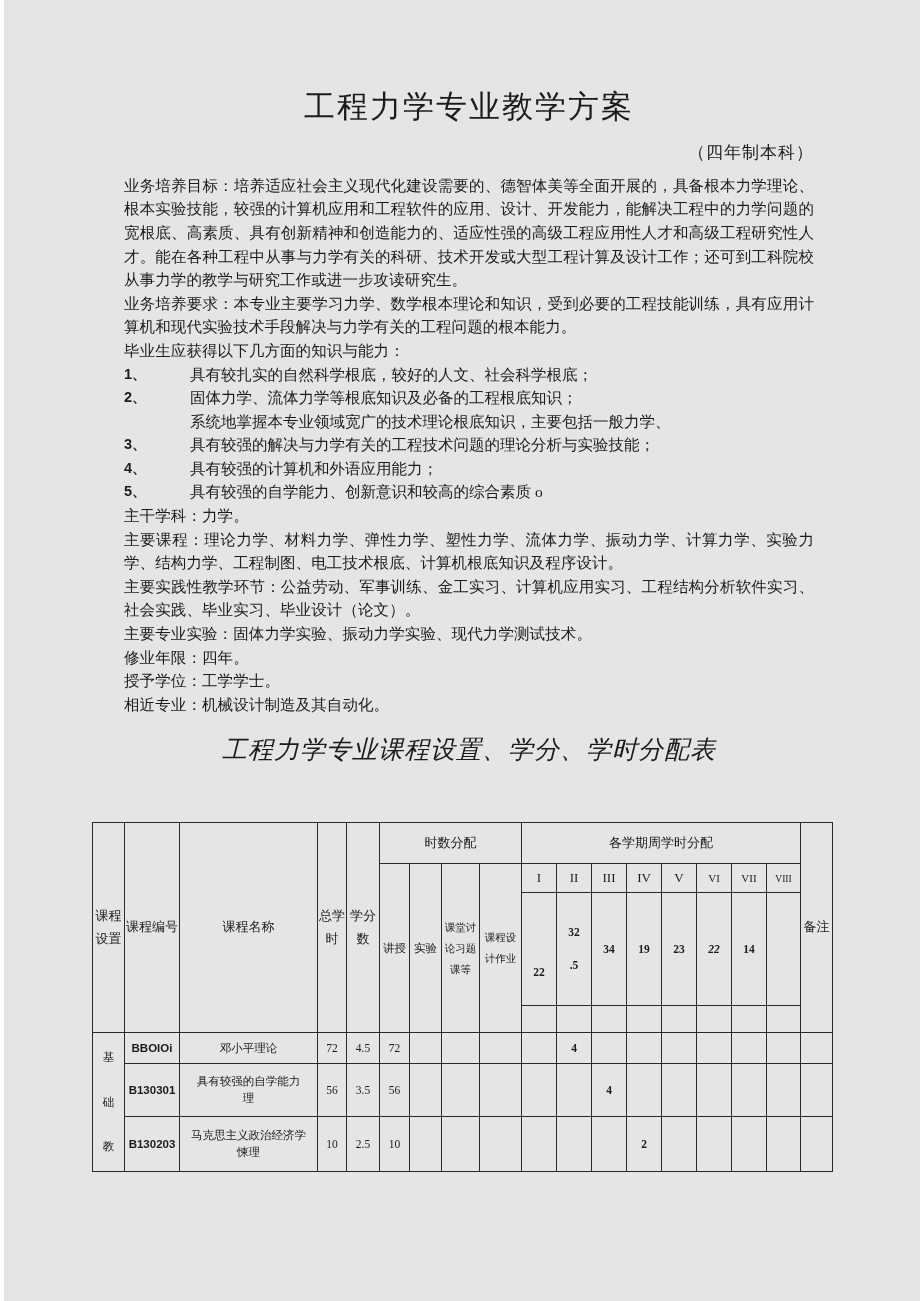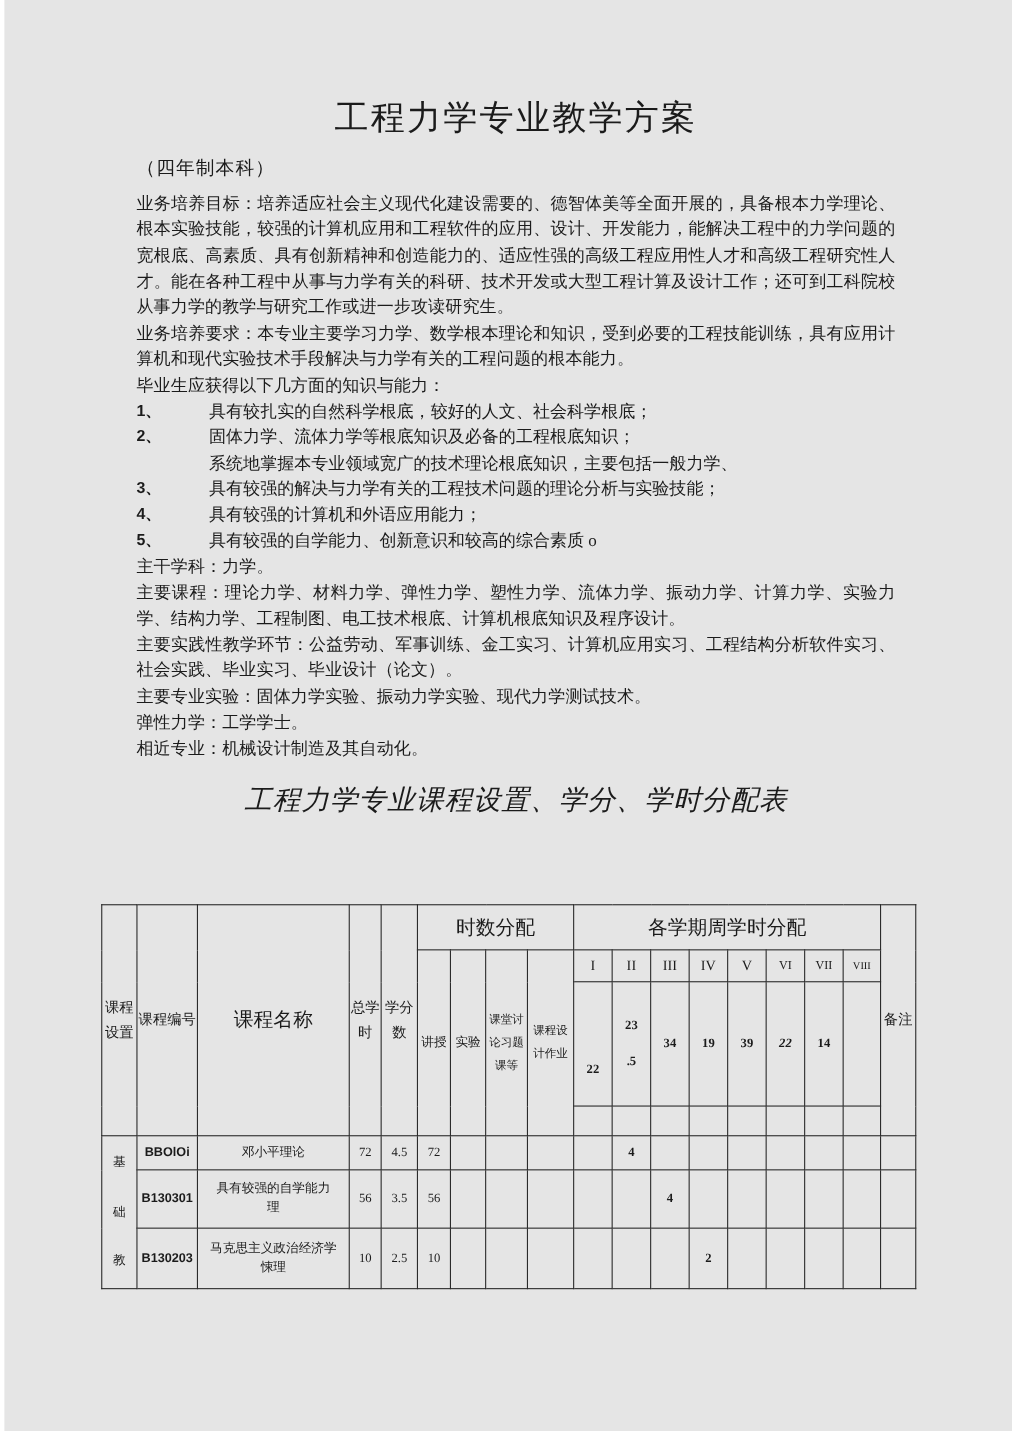--- a/index.html
+++ b/index.html
@@ -34,21 +34,21 @@
     font-size: 31px;
     text-align: center;
     letter-spacing: 2px;
     margin: 0;
     padding-top: 88px;
     font-weight: normal;
     line-height: 1.25;
   }
   .doc-subtitle {
     font-size: 17px;
-    text-align: left;
+    text-align: right;
     margin: 0;
     padding-top: 14px;
     padding-bottom: 10px;
     font-weight: normal;
     letter-spacing: 1px;
   }
 
   
   p.para {
     font-size: 15.5px;
@@ -119,21 +119,21 @@
     line-height: 1.45;
   }
   
   .vstack {
     display: block;
     line-height: 1.75;
     font-size: 13px;
   }
   .vstack.small { font-size: 11.5px; line-height: 1.95; }
   .vstack.tiny  { font-size: 10.5px; line-height: 2.0; }
-  .h-mid { font-size: 18px; }
+  .h-mid { font-size: 13px; }
   .roman { font-size: 13px; font-family: "Liberation Serif", serif; }
   .roman.sm { font-size: 11px; }
   .roman.xs { font-size: 9.5px; }
 
   .totals td { font-weight: bold; font-size: 12px; }
   td.tot-val { font-weight: bold; font-size: 12px; }
   td.tot-val.ital { font-style: italic; font-weight: bold; }
 
   td.code { font-weight: bold; font-size: 11.5px; font-family: "Liberation Sans", sans-serif; }
   td.cname {
@@ -191,21 +191,22 @@
         <span class="txt">
           <span class="cont">具有较强的自学能力、创新意识和较高的综合素质 o</span>
         </span>
       </li>
     </ul>
 
     <p class="para">主干学科：力学。</p>
     <p class="para">主要课程：理论力学、材料力学、弹性力学、塑性力学、流体力学、振动力学、计算力学、实验力学、结构力学、工程制图、电工技术根底、计算机根底知识及程序设计。</p>
     <p class="para">主要实践性教学环节：公益劳动、军事训练、金工实习、计算机应用实习、工程结构分析软件实习、社会实践、毕业实习、毕业设计（论文）。</p>
     <p class="para">主要专业实验：固体力学实验、振动力学实验、现代力学测试技术。</p>
-    <p class="para">弹性力学：工学学士。</p>
+    <p class="para">修业年限：四年。</p>
+    <p class="para">授予学位：工学学士。</p>
     <p class="para">相近专业：机械设计制造及其自动化。</p>
 
     <h2 class="table-title">工程力学专业课程设置、学分、学时分配表</h2>
   </div>
 
   <div class="tbl-wrap">
     <table class="sched">
       <colgroup>
         <col style="width:32px">
         <col style="width:55px">
@@ -274,27 +275,27 @@
         <td><span class="roman">IV</span></td>
         <td><span class="roman">V</span></td>
         <td><span class="roman sm">VI</span></td>
         <td><span class="roman sm">VII</span></td>
         <td class="cellpad-l"><span class="roman xs">VIII</span></td>
       </tr>
 
       <tr class="totals">
         <td class="cellpad-l tot-val" style="height:88px; vertical-align:bottom; padding-bottom:24px">22</td>
         <td class="tot-val">
-          <div>23</div>
+          <div>32</div>
           <div style="height:16px"></div>
           <div>.5</div>
         </td>
         <td class="tot-val">34</td>
         <td class="tot-val">19</td>
-        <td class="tot-val">39</td>
+        <td class="tot-val">23</td>
         <td class="tot-val ital">22</td>
         <td class="tot-val">14</td>
         <td class="tot-val"></td>
       </tr>
 
       <tr>
         <td style="height:26px"></td>
         <td></td>
         <td></td>
         <td></td>

